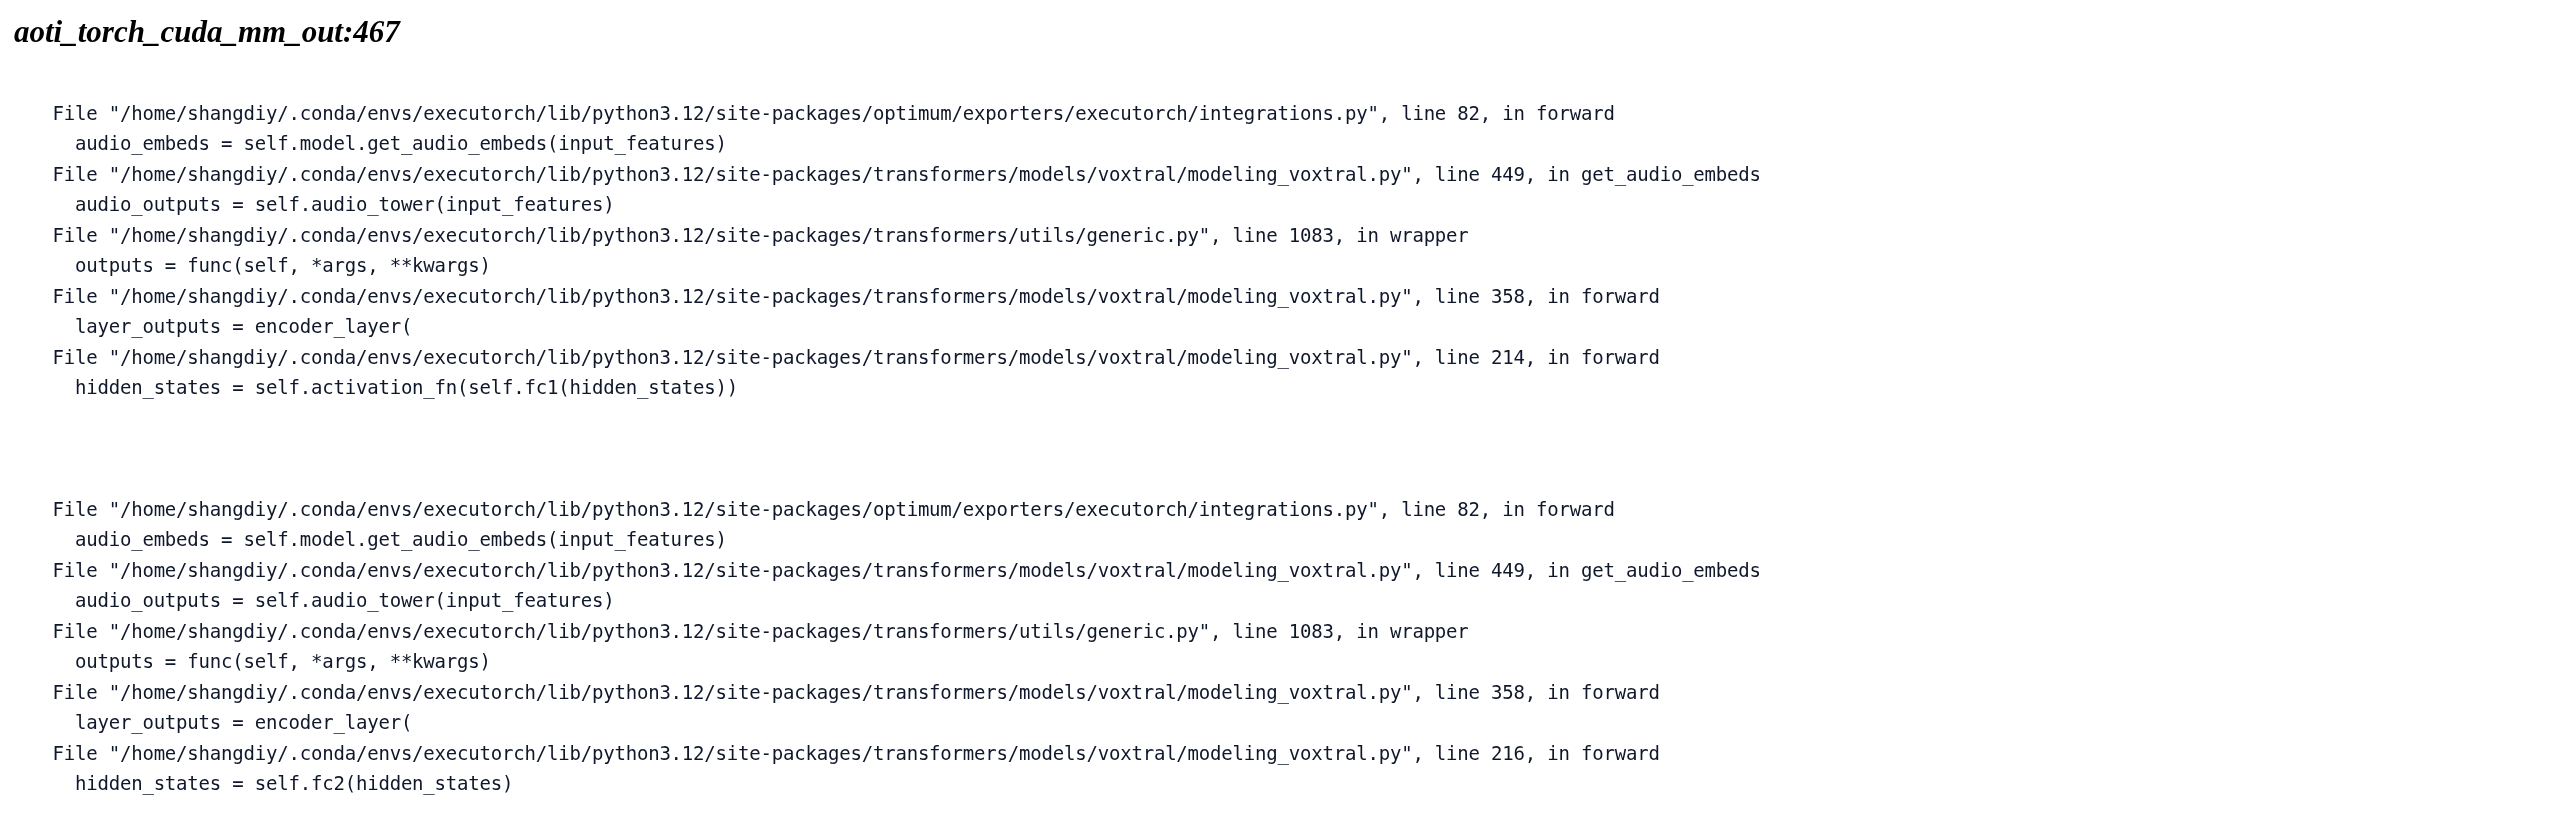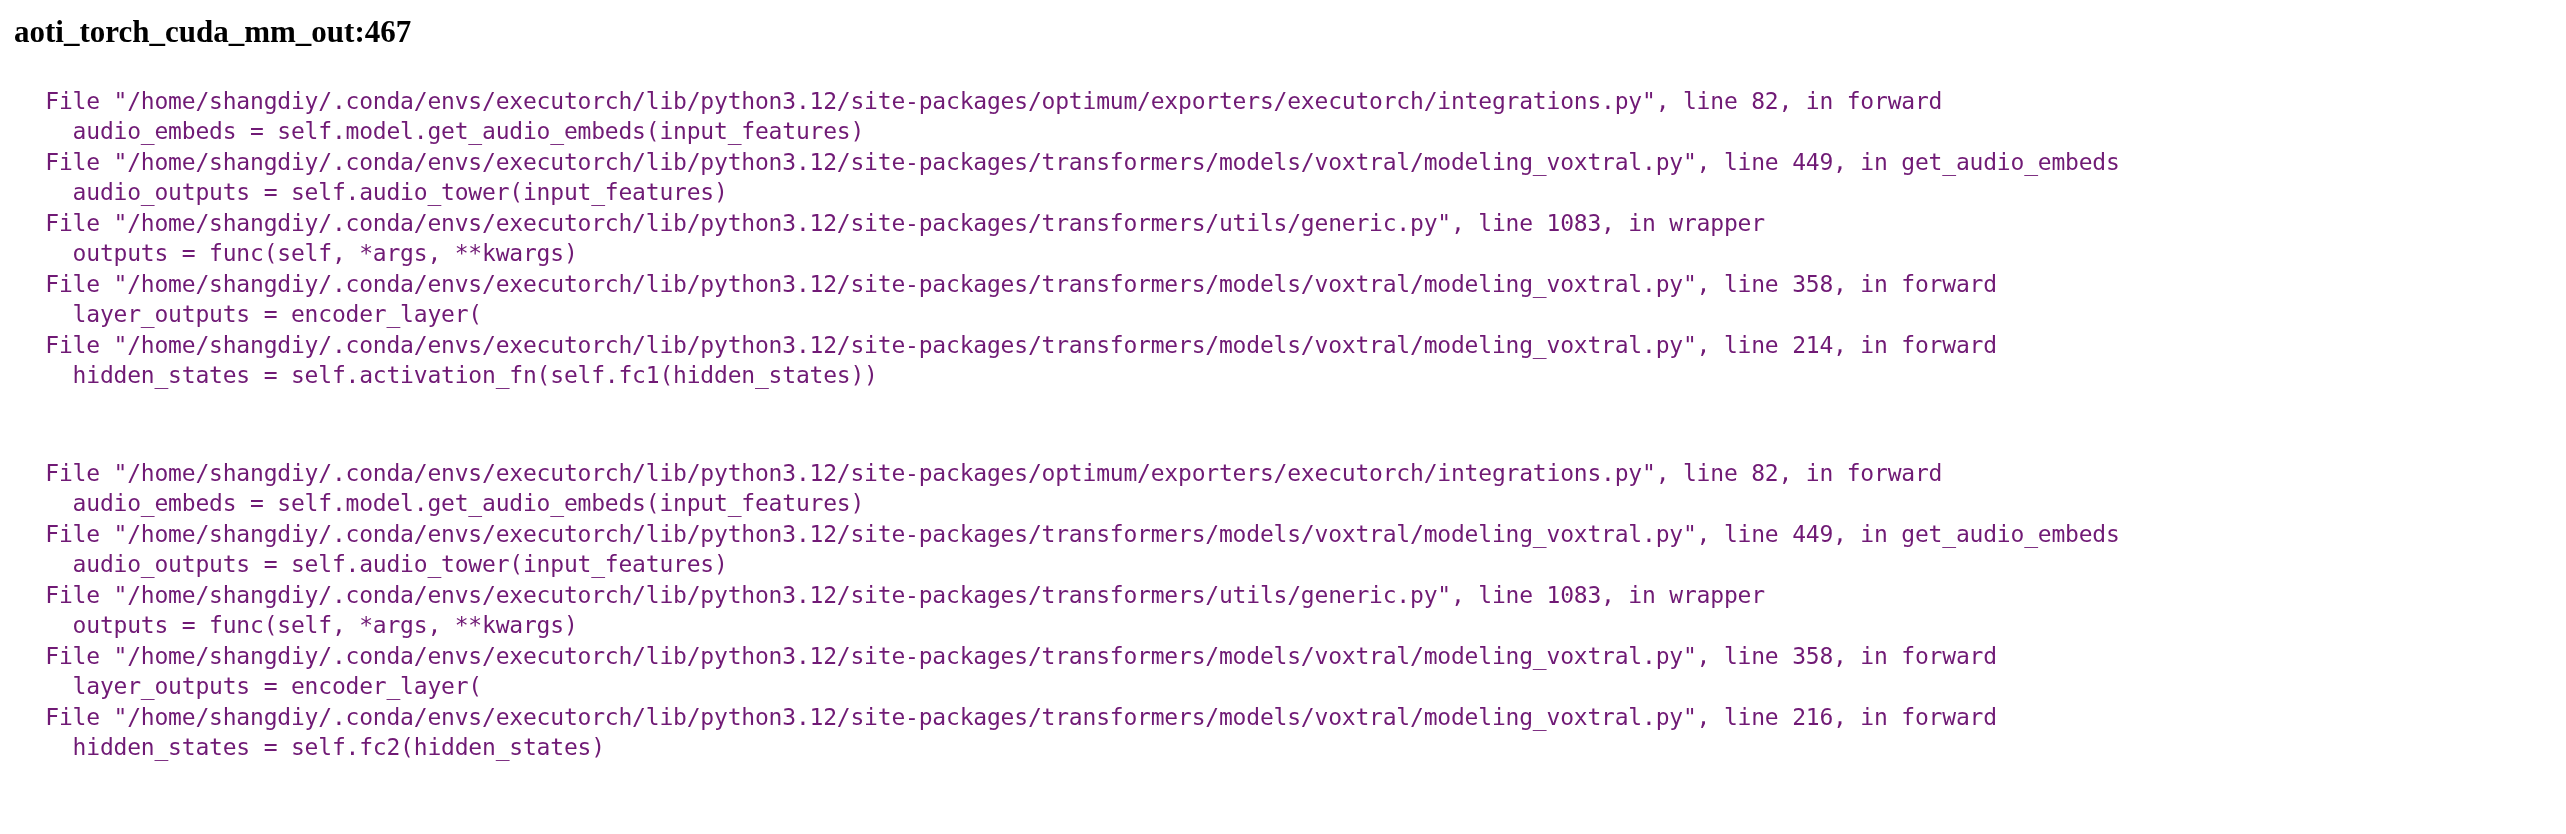--- a/index.html
+++ b/index.html
@@ -25,33 +25,34 @@
   }
   .block-heading {
     font-family: "Liberation Serif", "DejaVu Serif", serif;
     font-weight: bold;
     font-size: 31px;
     line-height: 1.05;
     margin: 0;
     padding: 0;
     letter-spacing: 0px;
     white-space: pre;
+    font-style: italic;
   }
   .block:first-child .block-heading {
     padding-top: 16px;
   }
   .traceback {
     font-family: "DejaVu Sans Mono", "Liberation Mono", monospace;
-    font-size: 23px;
+    font-size: 19px;
     line-height: 30.5px;
     white-space: pre;
-    margin: 4px;
+    margin: 16px;
     padding: 0;
     letter-spacing: -0.2px;
-    color: #701a75;
+    color: #0f172a;
   }
   .tb-line {
     white-space: pre;
     display: block;
   }
   .spacer-after-heading { height: 33px; }
   .spacer-after-block { height: 26px; }
 </style>
 </head>
 <body>

